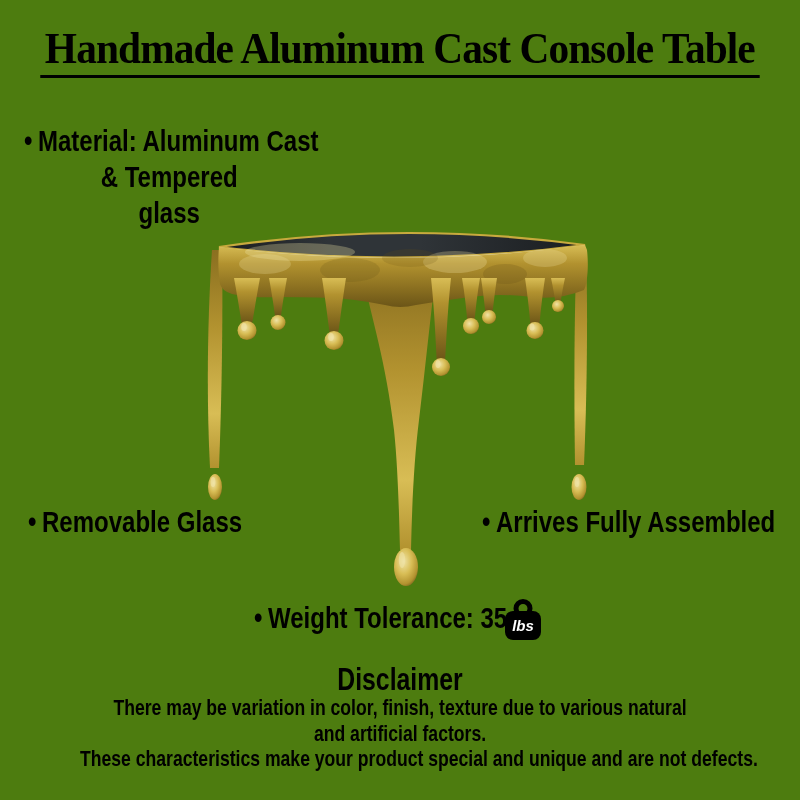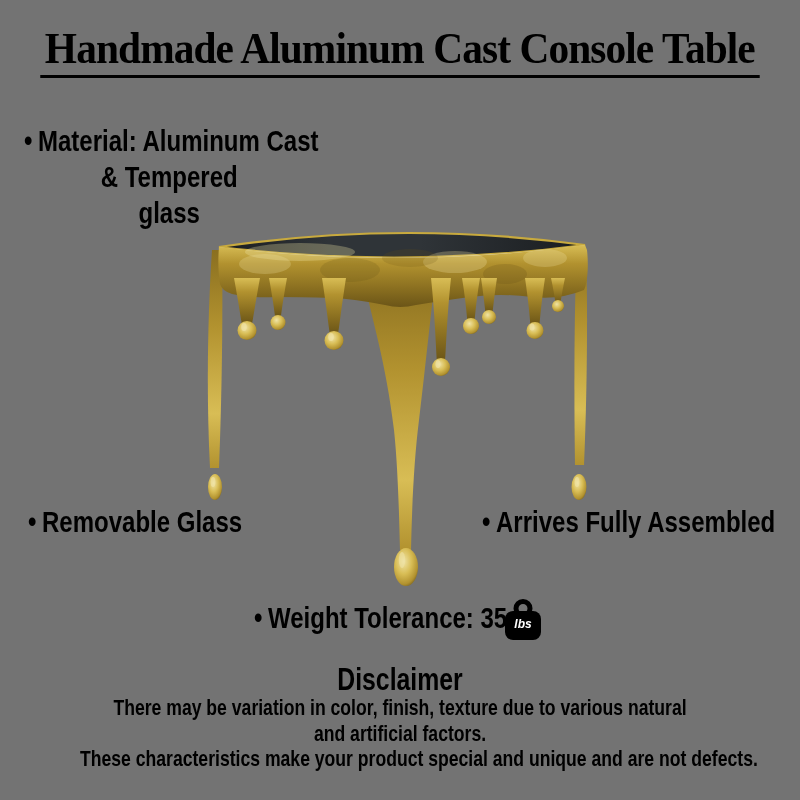--- a/index.html
+++ b/index.html
@@ -1,20 +1,20 @@
 <!DOCTYPE html>
 <html style="--gold-light: #d8bd55; --gold-base: #b2922f; --gold-dark: #8a6f20; --gold-deep: #6b5517; --gold-pale: #efe3a6; --glass-dark: #1a1d20; --glass-mid: #2f3438; --rim-gold: #c8aa3e; --ink: #000000;"><head>
 <meta charset="utf-8">
 <style>
   :root{
     --gold-light:#d8bd55; --gold-base:#b2922f; --gold-dark:#8a6f20; --gold-deep:#6b5517;
     --gold-pale:#efe3a6; --glass-dark:#1a1d20; --glass-mid:#2f3438; --rim-gold:#c8aa3e; --ink:#000000;
   }
   html,body{margin:0;padding:0;background:#ffffff;}
-  .canvas{position:relative;width:800px;height:800px;background:#737373;overflow:hidden;color:var(--ink);}
+  .canvas{position:relative;width:800px;height:800px;background:#4d7c0f;overflow:hidden;color:var(--ink);}
   .sans{font-family:"Liberation Sans",sans-serif;font-weight:bold;color:var(--ink);}
   .serif{font-family:"Liberation Serif",serif;color:var(--ink);}
 
   .title-wrap{position:absolute;top:24px;left:0;width:800px;text-align:center;}
   .title{display:inline-block;margin:0;font-size:45px;font-weight:600;line-height:1.1;
          letter-spacing:-1px;border-bottom:3px solid var(--ink);padding:0 5px 1px 5px;
          transform:scaleX(0.92);transform-origin:center top;white-space:nowrap;}
 
   .material{position:absolute;left:24px;top:123px;width:363px;font-size:30px;line-height:36px;
             transform:scaleX(0.8);transform-origin:left top;}
@@ -27,21 +27,21 @@
   .removable{left:28px;top:505px;}
   .assembled{left:482px;top:505px;}
   .weight-text{left:254px;top:601px;}
 
   .figure{position:absolute;left:185px;top:210px;width:430px;height:395px;margin:0;padding:0;}
   .figure svg{display:block;width:430px;height:395px;}
 
   .weight-icon{position:absolute;left:504px;top:598px;width:38px;height:43px;}
   .weight-icon svg{display:block;width:38px;height:43px;}
   .lbs-label{position:absolute;left:0;top:19px;width:38px;text-align:center;color:#ffffff;
-             font-size:12px;font-style:italic;font-weight:bold;font-family:"Liberation Sans",sans-serif;}
+             font-size:15px;font-style:italic;font-weight:bold;font-family:"Liberation Sans",sans-serif;}
 
   .disc-heading{position:absolute;left:0;top:662px;width:800px;text-align:center;font-size:31px;
                 transform:scaleX(0.8);transform-origin:center top;}
   .disc-line{position:absolute;left:0;width:800px;text-align:center;font-size:22px;
              transform:scaleX(0.8);transform-origin:center top;white-space:nowrap;}
   .dl1{top:695px;} .dl2{top:721px;} .dl3{top:746px;}
 </style>
 </head>
 <body>
 

